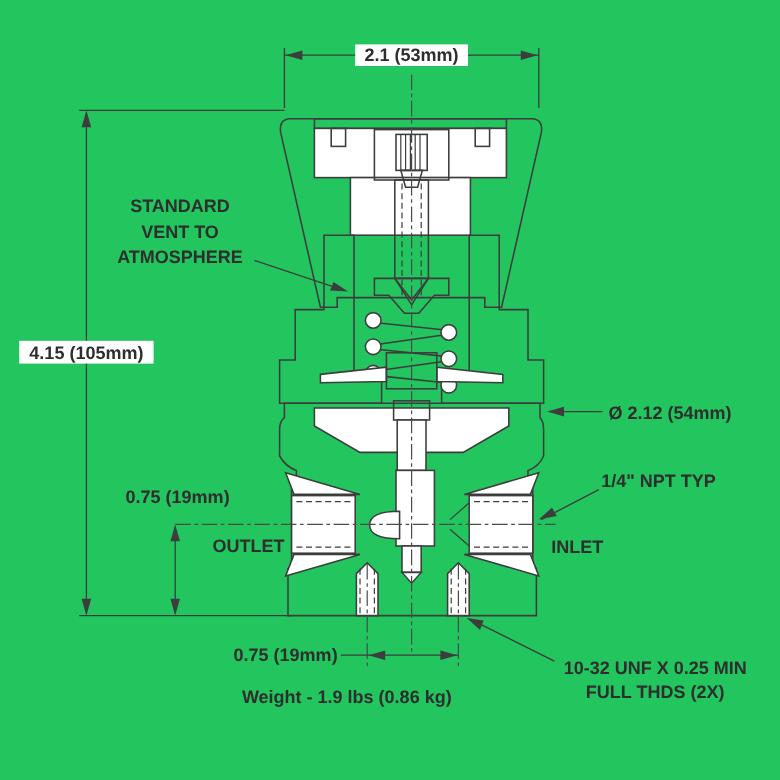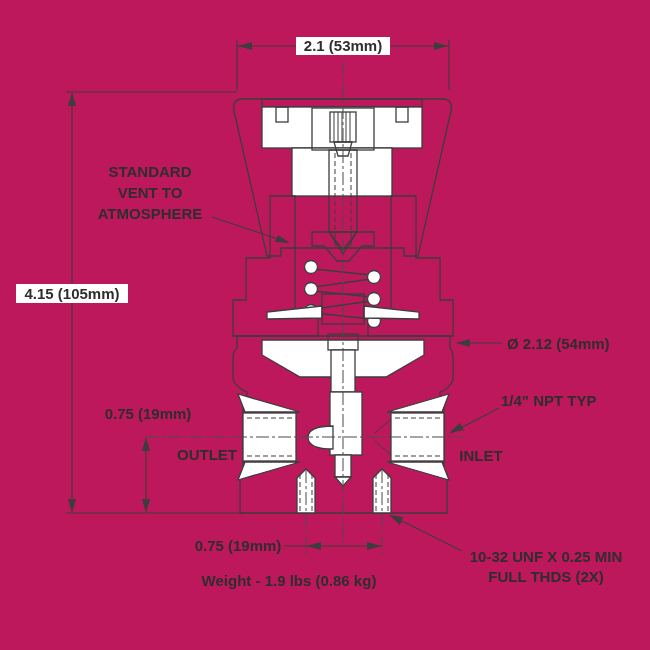--- a/index.html
+++ b/index.html
@@ -1,16 +1,16 @@
 <!DOCTYPE html>
 <html><head>
 <meta charset="utf-8">
 <style>
   html,body{margin:0;padding:0;background:#ffffff;}
-  #canvas{width:650px;height:650px;position:relative;background:#be185d;overflow:hidden;}
+  #canvas{width:650px;height:650px;position:relative;background:#22c55e;overflow:hidden;}
   svg{display:block;}
   svg text{
     font-family:"Liberation Sans", sans-serif;
     font-weight:bold;
     font-size:15px;
     fill:#2e2e2e;
   }
   .ln{stroke:#3d3d3d;stroke-width:1.3;fill:none;}
   .thin{stroke:#3d3d3d;stroke-width:1;fill:none;}
   .wht{fill:#ffffff;stroke:#3d3d3d;stroke-width:1.3;}

